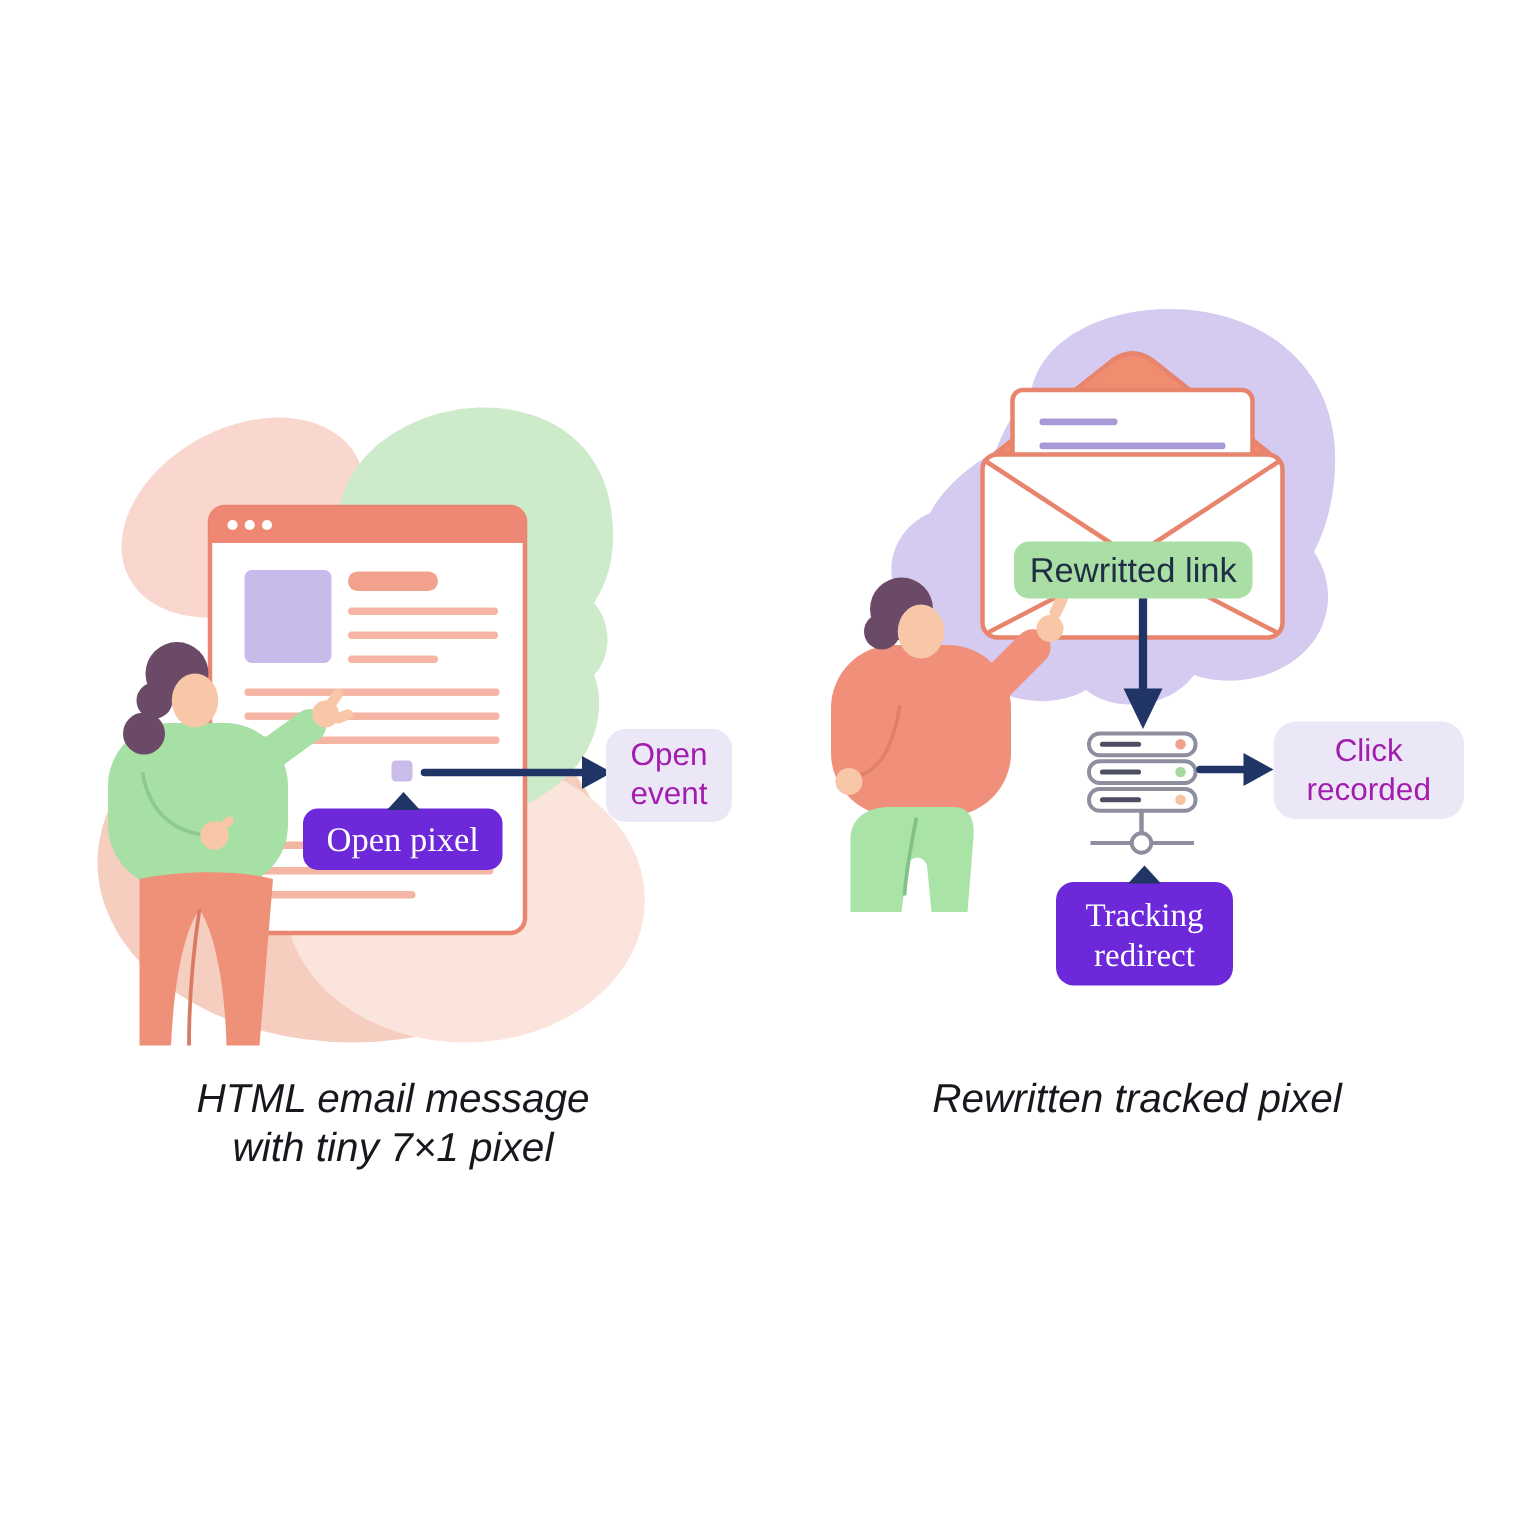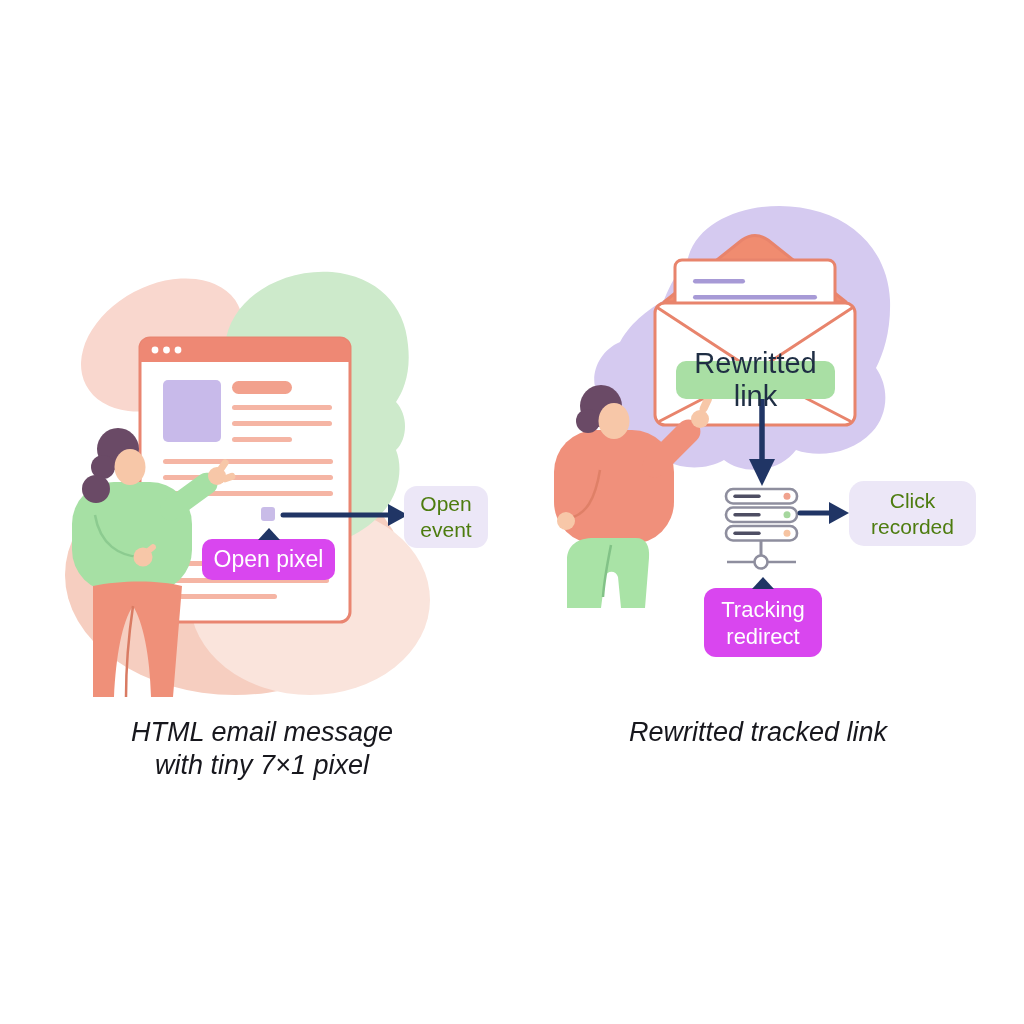--- a/index.html
+++ b/index.html
@@ -4,34 +4,34 @@
 <style>
   html,body{margin:0;padding:0;background:#ffffff;}
   .canvas{
     position:relative;width:1024px;height:1024px;background:#ffffff;overflow:hidden;
     font-family:"Liberation Sans",sans-serif;
   }
   svg.illus{position:absolute;left:0;top:0;}
   .overlay{position:absolute;display:flex;align-items:center;justify-content:center;
     text-align:center;box-sizing:border-box;}
   .label{
-    background:#ECE7F7;color:#4d7c0f;border-radius:13px;
+    background:#ECE7F7;color:#a21caf;border-radius:13px;
     font-size:21px;line-height:26px;font-weight:500;padding:4px;
   }
   .badge{
-    background:#d946ef;color:#ffffff;border-radius:10px;font-weight:500;padding:4px;
+    background:#6d28d9;color:#ffffff;border-radius:10px;font-weight:500;padding:4px;font-family:Liberation Serif, serif;
   }
   .pointer-up{
     position:absolute;top:-11px;width:0;height:0;
     border-left:11px solid transparent;border-right:11px solid transparent;
     border-bottom:12px solid #203565;left:50%;transform:translateX(-50%);
   }
   .green-badge{
     background:#A9DFA4;color:#1F2E44;border-radius:10px;
-    font-size:29px;font-weight:500;
+    font-size:23px;font-weight:500;
   }
   .caption{
     position:absolute;width:320px;text-align:center;color:#17171D;
     font-size:27px;line-height:33px;font-weight:500;font-style:italic;
   }
 </style>
 </head>
 <body>
 
 <div class="canvas">
@@ -199,16 +199,16 @@
     <span class="pointer-up"></span>
     <span>Tracking redirect</span>
   </div>
 
   <div class="caption" style="left:102px;top:716px;">
     <div>HTML email message</div>
     <div>with tiny 7×1 pixel</div>
   </div>
 
   <div class="caption" style="left:598px;top:716px;">
-    <div>Rewritted tracked link</div>
+    <div>Rewritten tracked pixel</div>
   </div>
 
 </div>
 
 </body></html>

